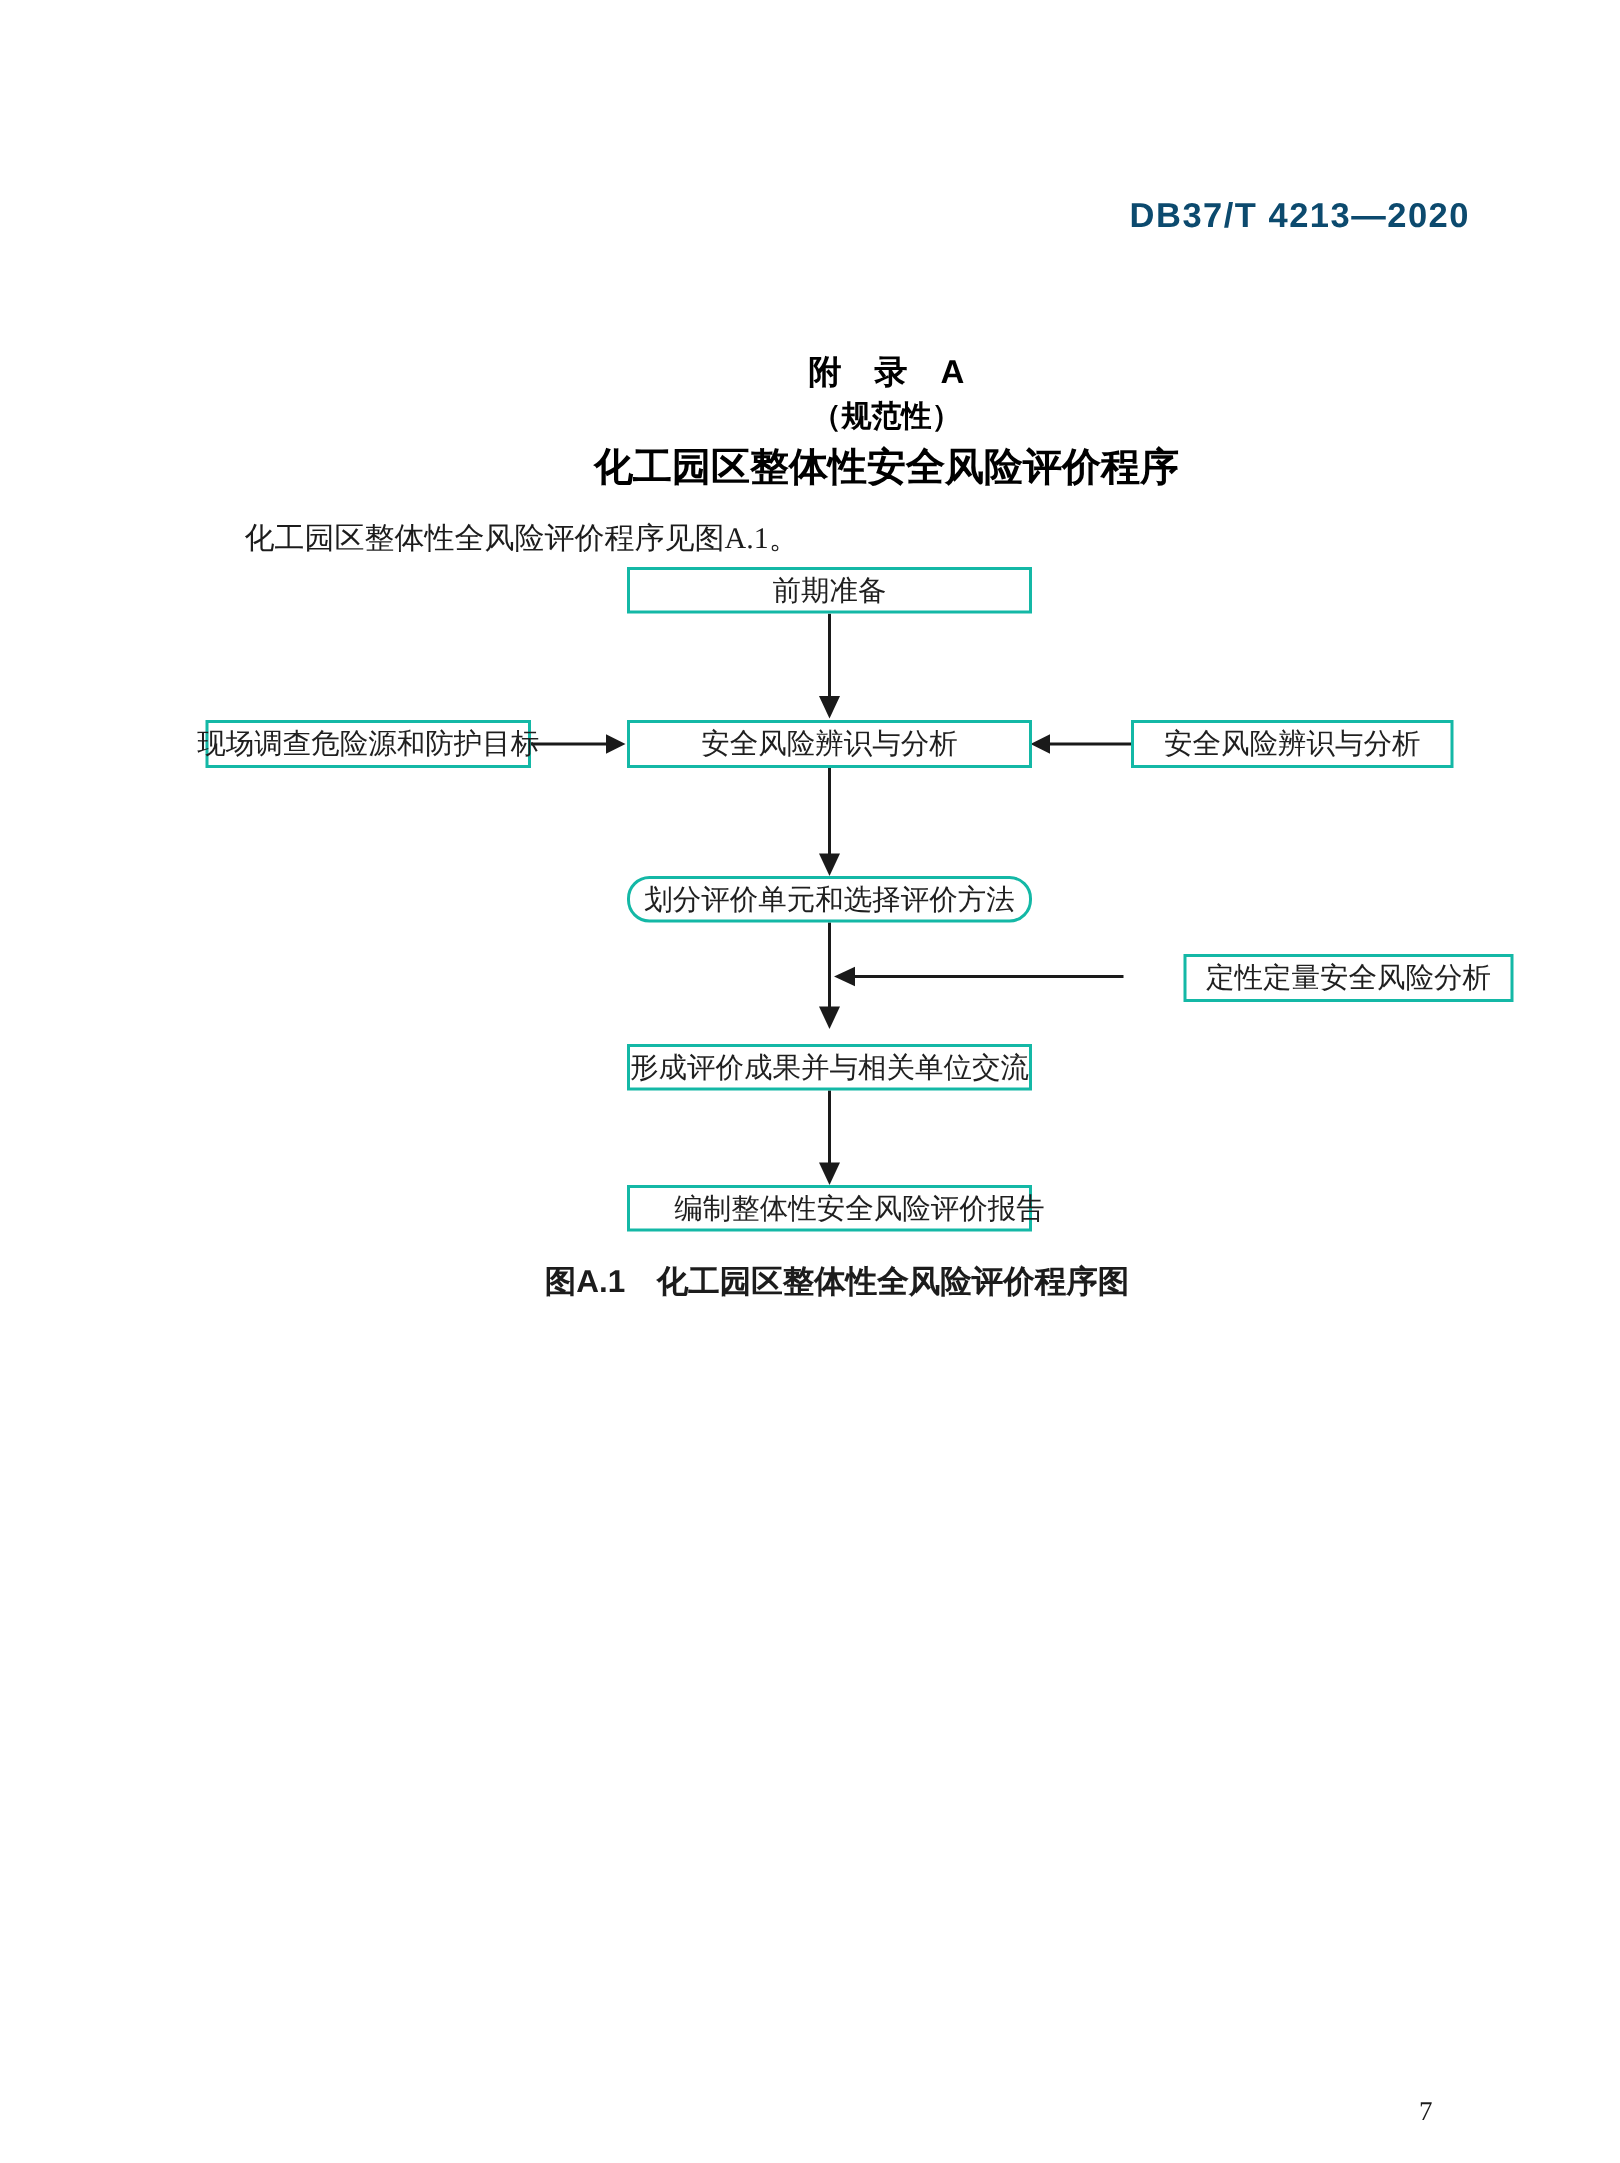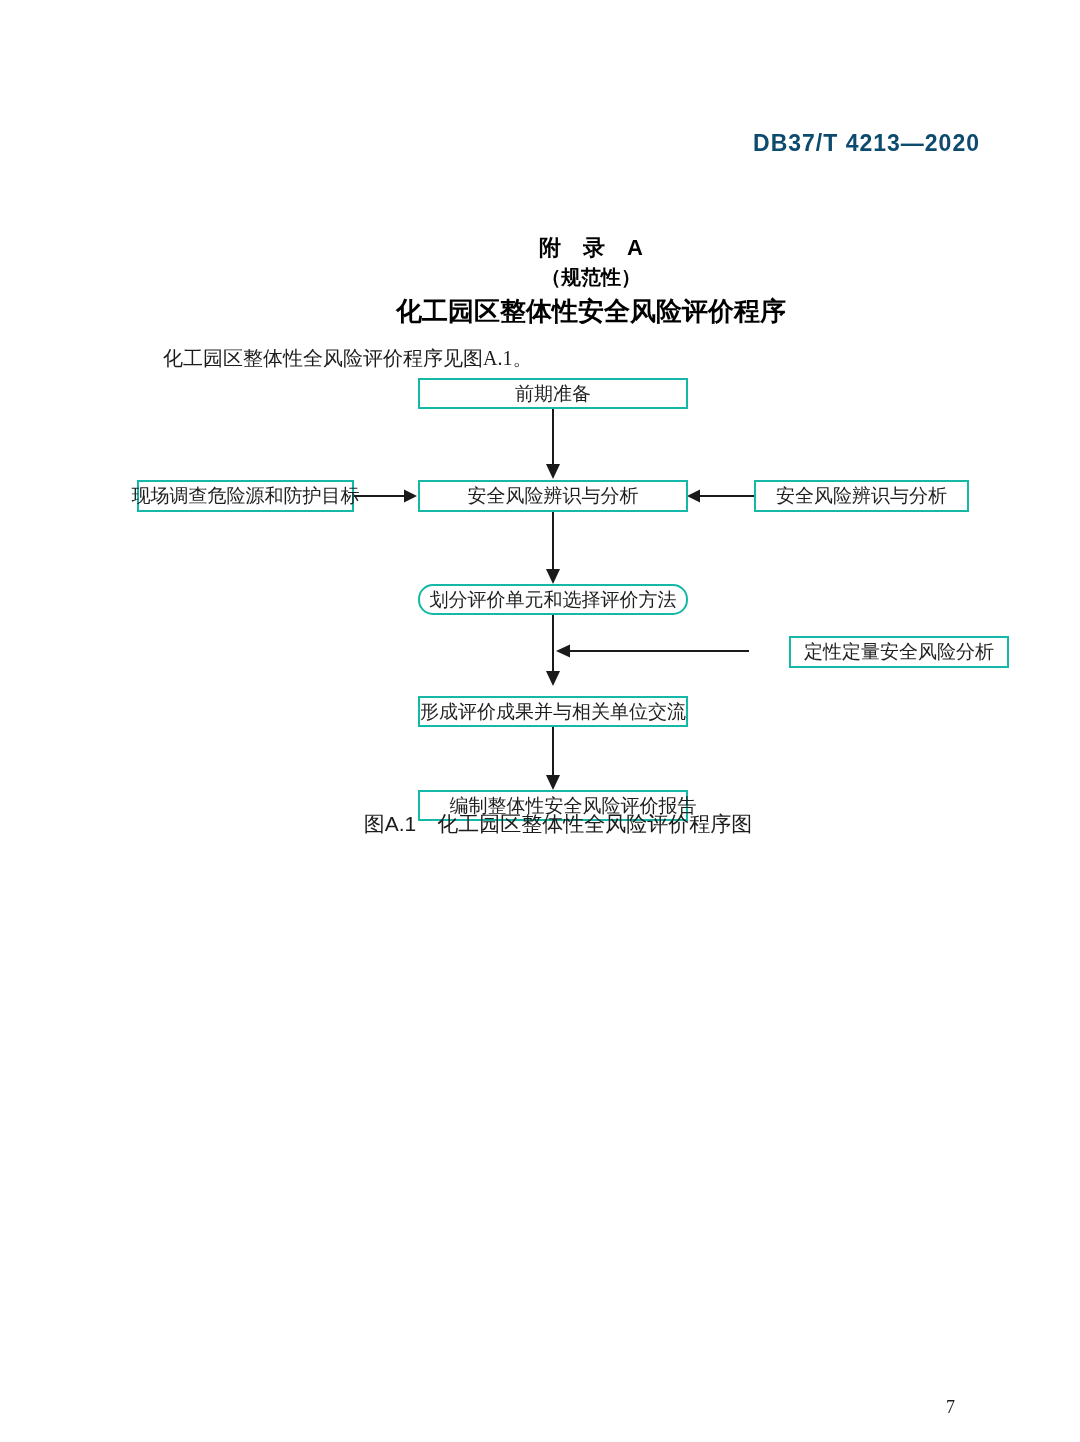--- a/index.html
+++ b/index.html
@@ -64,24 +64,24 @@
   .box-survey   { left: 137px; top: 480px; width: 217px; height: 32px; }
   .box-identify { left: 418px; top: 480px; width: 270px; height: 32px; }
   .box-scenario { left: 754px; top: 480px; width: 215px; height: 32px; }
   .box-units    { left: 418px; top: 584px; width: 270px; height: 31px; border-radius: 15px; }
   .box-qual     { left: 749px; top: 636px; width: 220px; height: 32px; margin-left: 40px; }
   .box-results  { left: 418px; top: 696px; width: 270px; height: 31px; }
   .box-report   { left: 418px; top: 790px; width: 270px; height: 31px; padding-left: 40px; }
   .figure-caption {
     position: absolute;
     left: 558px;
-    top: 810px;
+    top: 840px;
     transform: translateX(-50%);
     font-family: "Liberation Sans", "DejaVu Sans", sans-serif;
-    font-weight: 400;
+    font-weight: 700;
     font-size: 21px;
     white-space: pre;
     color: #1c1c1c;
   }
   .page-number {
     position: absolute;
     left: 946px;
     top: 1397px;
     font-size: 18px;
   }

